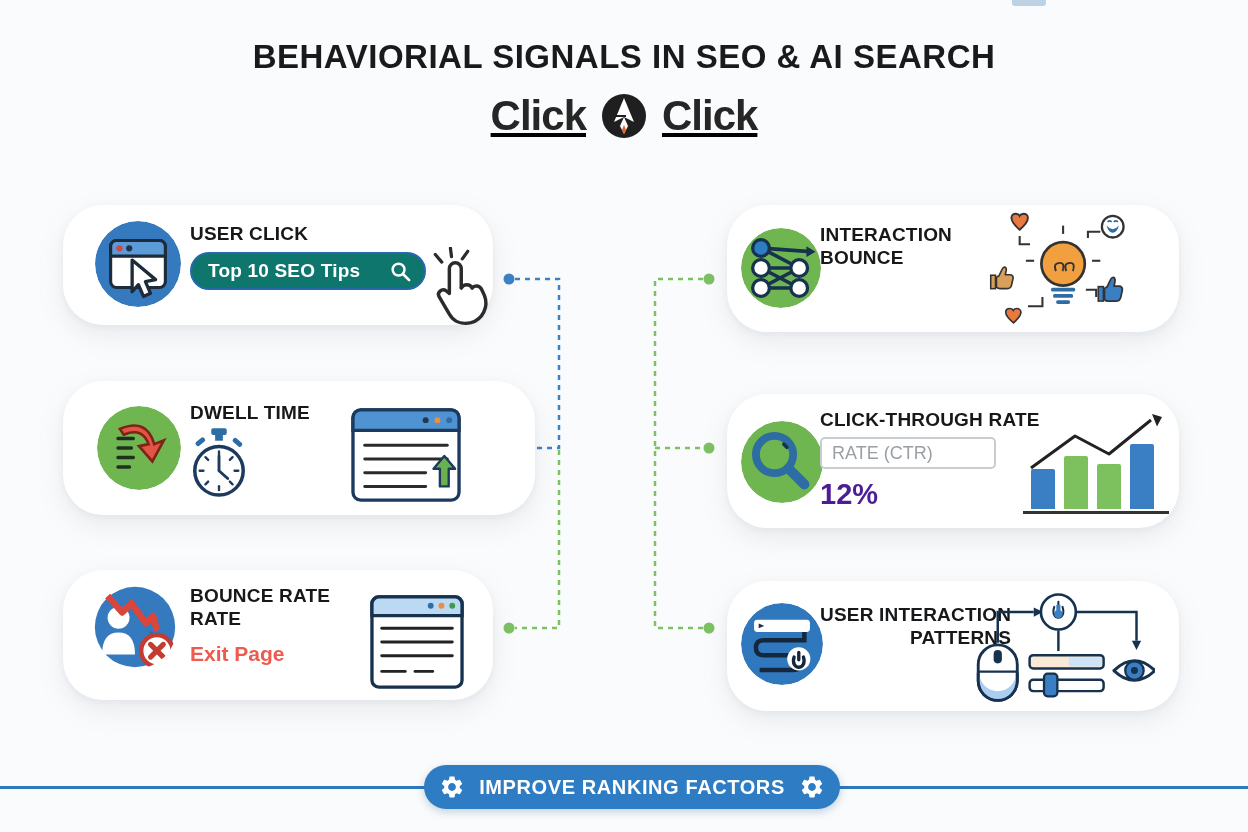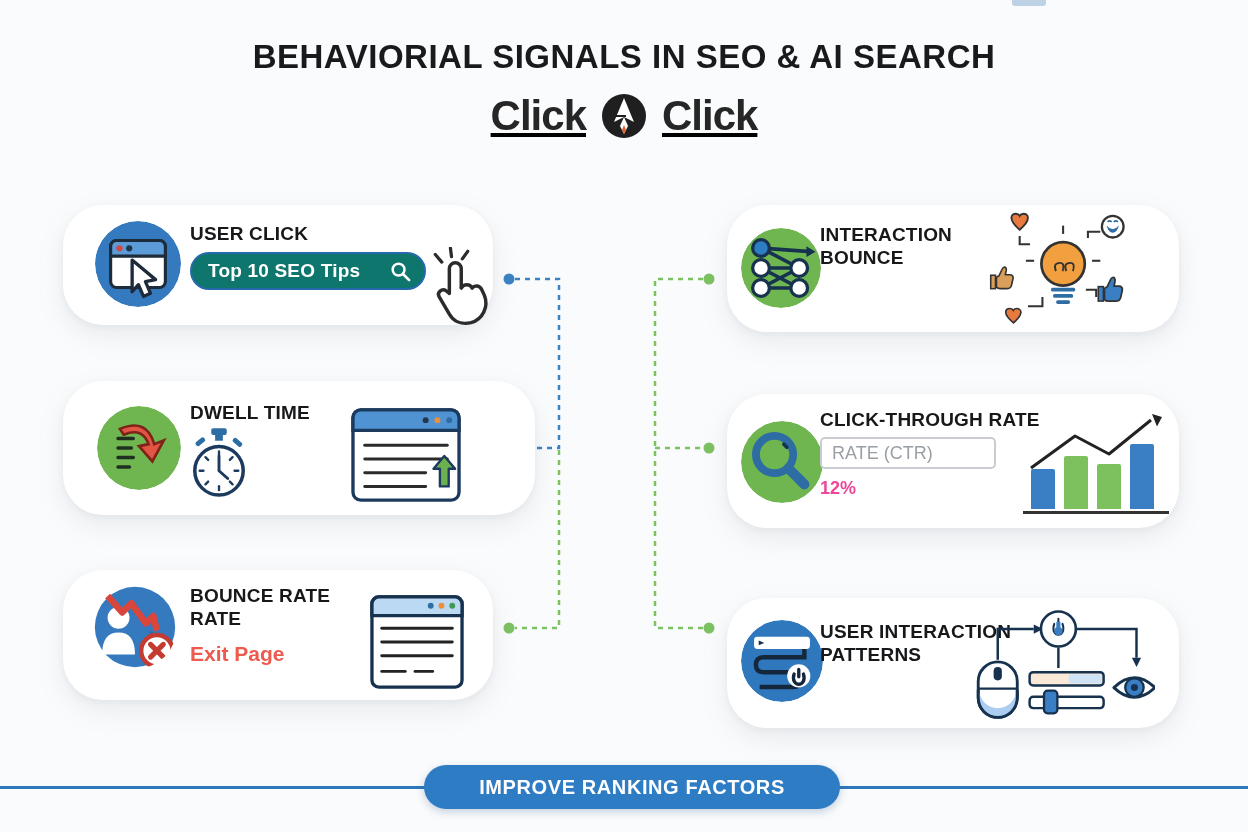--- a/index.html
+++ b/index.html
@@ -26,34 +26,34 @@
 
   .search-pill{position:absolute;display:flex;align-items:center;
     background:#0f766e;border:2px solid #2569ab;border-radius:21px;
     height:38px;box-sizing:border-box;padding:0 12px 0 16px;gap:10px;}
   .search-pill span{color:#fff;font-size:19px;font-weight:600;letter-spacing:.2px;white-space:nowrap;}
 
   .rate-input{position:absolute;width:176px;height:32px;box-sizing:border-box;
     border:2px solid #c9cdd1;border-radius:5px;background:#fff;color:#9aa0a6;
     font-size:18px;font-family:inherit;padding:0 10px;}
   .rate-input::placeholder{color:#9aa0a6;opacity:1;}
-  .percent{position:absolute;font-size:18px;font-weight:800;color:#ec4899;}
+  .percent{position:absolute;font-size:29px;font-weight:800;color:#4c1d95;}
 
   .mini-chart{position:absolute;left:296px;top:16px;width:146px;height:104px;}
   .mini-bars{position:absolute;left:8px;bottom:5px;width:130px;height:70px;
     display:flex;align-items:flex-end;gap:9px;}
   .mini-bars div{width:24px;border-radius:2px 2px 0 0;}
   .chart-base{position:absolute;left:0;bottom:0;width:146px;height:3px;background:#333;}
 
   .connectors,.art{position:absolute;pointer-events:none;}
 
   .footer-line{position:absolute;left:0;top:786px;width:1248px;height:3px;background:#2e78bc;}
   .footer-btn{position:absolute;left:424px;top:765px;width:416px;height:44px;
     background:#2e7cc4;border-radius:23px;display:flex;align-items:center;
-    justify-content:center;gap:14px;box-shadow:0 3px 8px rgba(30,80,140,.25);cursor:pointer;flex-direction:column;}
+    justify-content:center;gap:14px;box-shadow:0 3px 8px rgba(30,80,140,.25);cursor:pointer;}
   .footer-btn span{color:#fff;font-size:20px;font-weight:800;letter-spacing:.6px;white-space:nowrap;}
 </style>
 </head>
 <body>
 
 <div class="page">
 
   <div class="corner-artifact"></div>
 
   <div class="main-title">BEHAVIORIAL SIGNALS IN SEO &amp; AI SEARCH</div>
@@ -263,21 +263,21 @@
         <div style="height: 65px; background: rgb(58, 127, 196);"></div>
       </div>
       <div class="chart-base"></div>
       <svg width="146" height="104" viewBox="0 0 146 104" style="position:absolute;left:0;top:0">
         <path d="M8 58 L52 26 L86 44 L128 10" stroke="#222" stroke-width="3" fill="none" stroke-linejoin="round"></path>
         <path d="M129 4 l10 3 -5 9.5 z" fill="#222"></path>
       </svg>
     </div>
   </div>
 
-  <div class="card" style="left:727px;top:598px;width:452px;height:130px;">
+  <div class="card" style="left:727px;top:581px;width:452px;height:130px;text-align:right;">
     <svg class="badge-circle" style="left:14px;top:22px" width="82" height="82" viewBox="0 0 44 44">
       <circle cx="22" cy="22" r="22" fill="#2f78bd"></circle>
       <rect x="7" y="9" width="30" height="6.5" rx="1.8" fill="#fff"></rect>
       <path d="M9.5 11 l3 1.3 -3 1.3 z" fill="#16324f"></path>
       <path d="M34 15.5 v4.5 h-22 q-4 0-4 4 t4 4 h16 q4 0 4 4 t-4 4 h-18" stroke="#14273c" stroke-width="2.4" fill="none"></path>
       <circle cx="31" cy="30" r="6.2" fill="#fff"></circle>
       <path d="M31 26.5 v4 M28.5 29 c-1.2 3.5.8 5.5 2.5 5.5 s3.7-2 2.5-5.5" stroke="#14273c" stroke-width="1.8" fill="none" stroke-linecap="round"></path>
     </svg>
     <div class="card-title" style="left:93px;top:22px">
       <div>USER INTERACTION</div>

